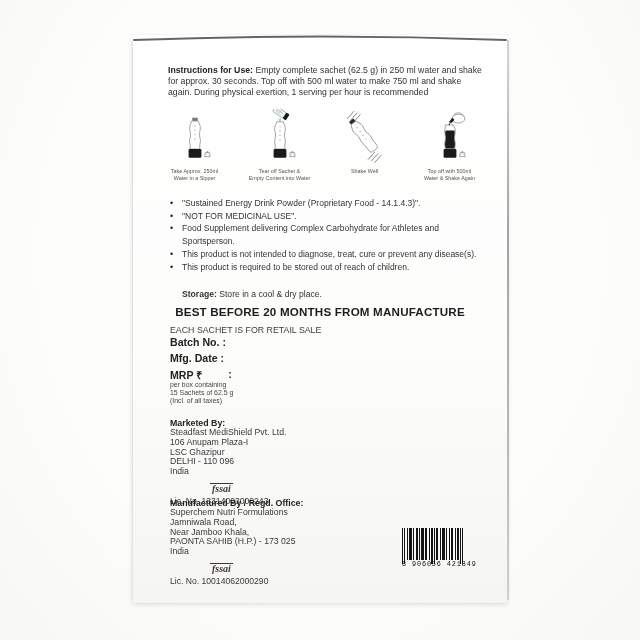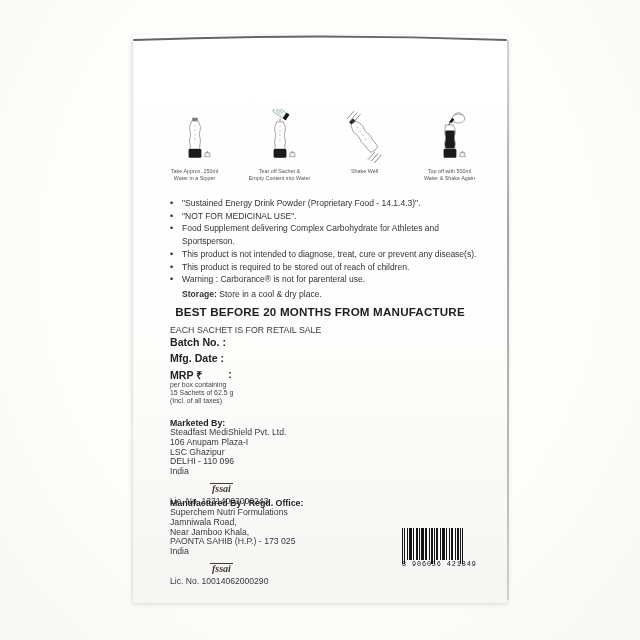--- a/index.html
+++ b/index.html
@@ -62,20 +62,21 @@
 </head>
 <body>
 
 <div class="box">
   <svg class="edge-top" viewBox="0 0 380 10">
     <path d="M4,8 Q190,1 376,8" fill="none" stroke="#4a4a4a" stroke-width="2" stroke-linecap="round" opacity="0.85"></path>
   </svg>
   <div class="edge-left"></div>
   <div class="edge-right"></div>
 
+  <div class="abs instructions"><b>Instructions for Use:</b><span> Empty complete sachet (62.5 g) in 250 ml water and shake for approx. 30 seconds. Top off with 500 ml water to make 750 ml and shake again. During physical exertion, 1 serving per hour is recommended</span></div>
 
   <div class="abs steps">
 
     <div class="step">
       <svg width="60" height="56" viewBox="0 0 60 70">
         <rect x="26.5" y="11" width="7" height="4" rx="0.8" fill="#7a7a7a"></rect>
         <path d="M26,15 L34,15 L36,20 C37,22.5 37,25 36,28 C35.4,30.5 35.4,33 36,35.5 C37,38.5 37,41.5 36,44.5 L36,50 L24,50 L24,44.5 C23,41.5 23,38.5 24,35.5 C24.6,33 24.6,30.5 24,28 C23,25 23,22.5 24,20 Z" fill="#ffffff" stroke="#8d8d8d" stroke-width="1"></path>
         <rect x="22" y="50" width="16" height="11" rx="1.6" fill="#1b1b1b"></rect>
         <circle cx="30" cy="21" r="0.8" fill="#a5a5a5"></circle>
           <circle cx="30" cy="26.5" r="0.8" fill="#a5a5a5"></circle>
@@ -172,21 +173,20 @@
       </div>
     </div>
   </div>
 
   <ul class="abs bullets">
     <li>"Sustained Energy Drink Powder (Proprietary Food - 14.1.4.3)".</li>
     <li>"NOT FOR MEDICINAL USE".</li>
     <li>Food Supplement delivering Complex Carbohydrate for Athletes and Sportsperson.</li>
     <li>This product is not intended to diagnose, treat, cure or prevent any disease(s).</li>
     <li>This product is required to be stored out of reach of children.</li>
-    <li>Warning : Carborance® is not for parenteral use.</li>
   </ul>
 
   <div class="abs storage"><b>Storage:</b><span> Store in a cool &amp; dry place.</span></div>
 
   <div class="abs bestbefore">BEST BEFORE 20 MONTHS FROM MANUFACTURE</div>
   <div class="abs retail">EACH SACHET IS FOR RETAIL SALE</div>
 
   <div class="abs field" style="top:301px;">Batch No. :</div>
   <div class="abs field" style="top:317px;">Mfg. Date :</div>
   <div class="abs field" style="top:333px;">

